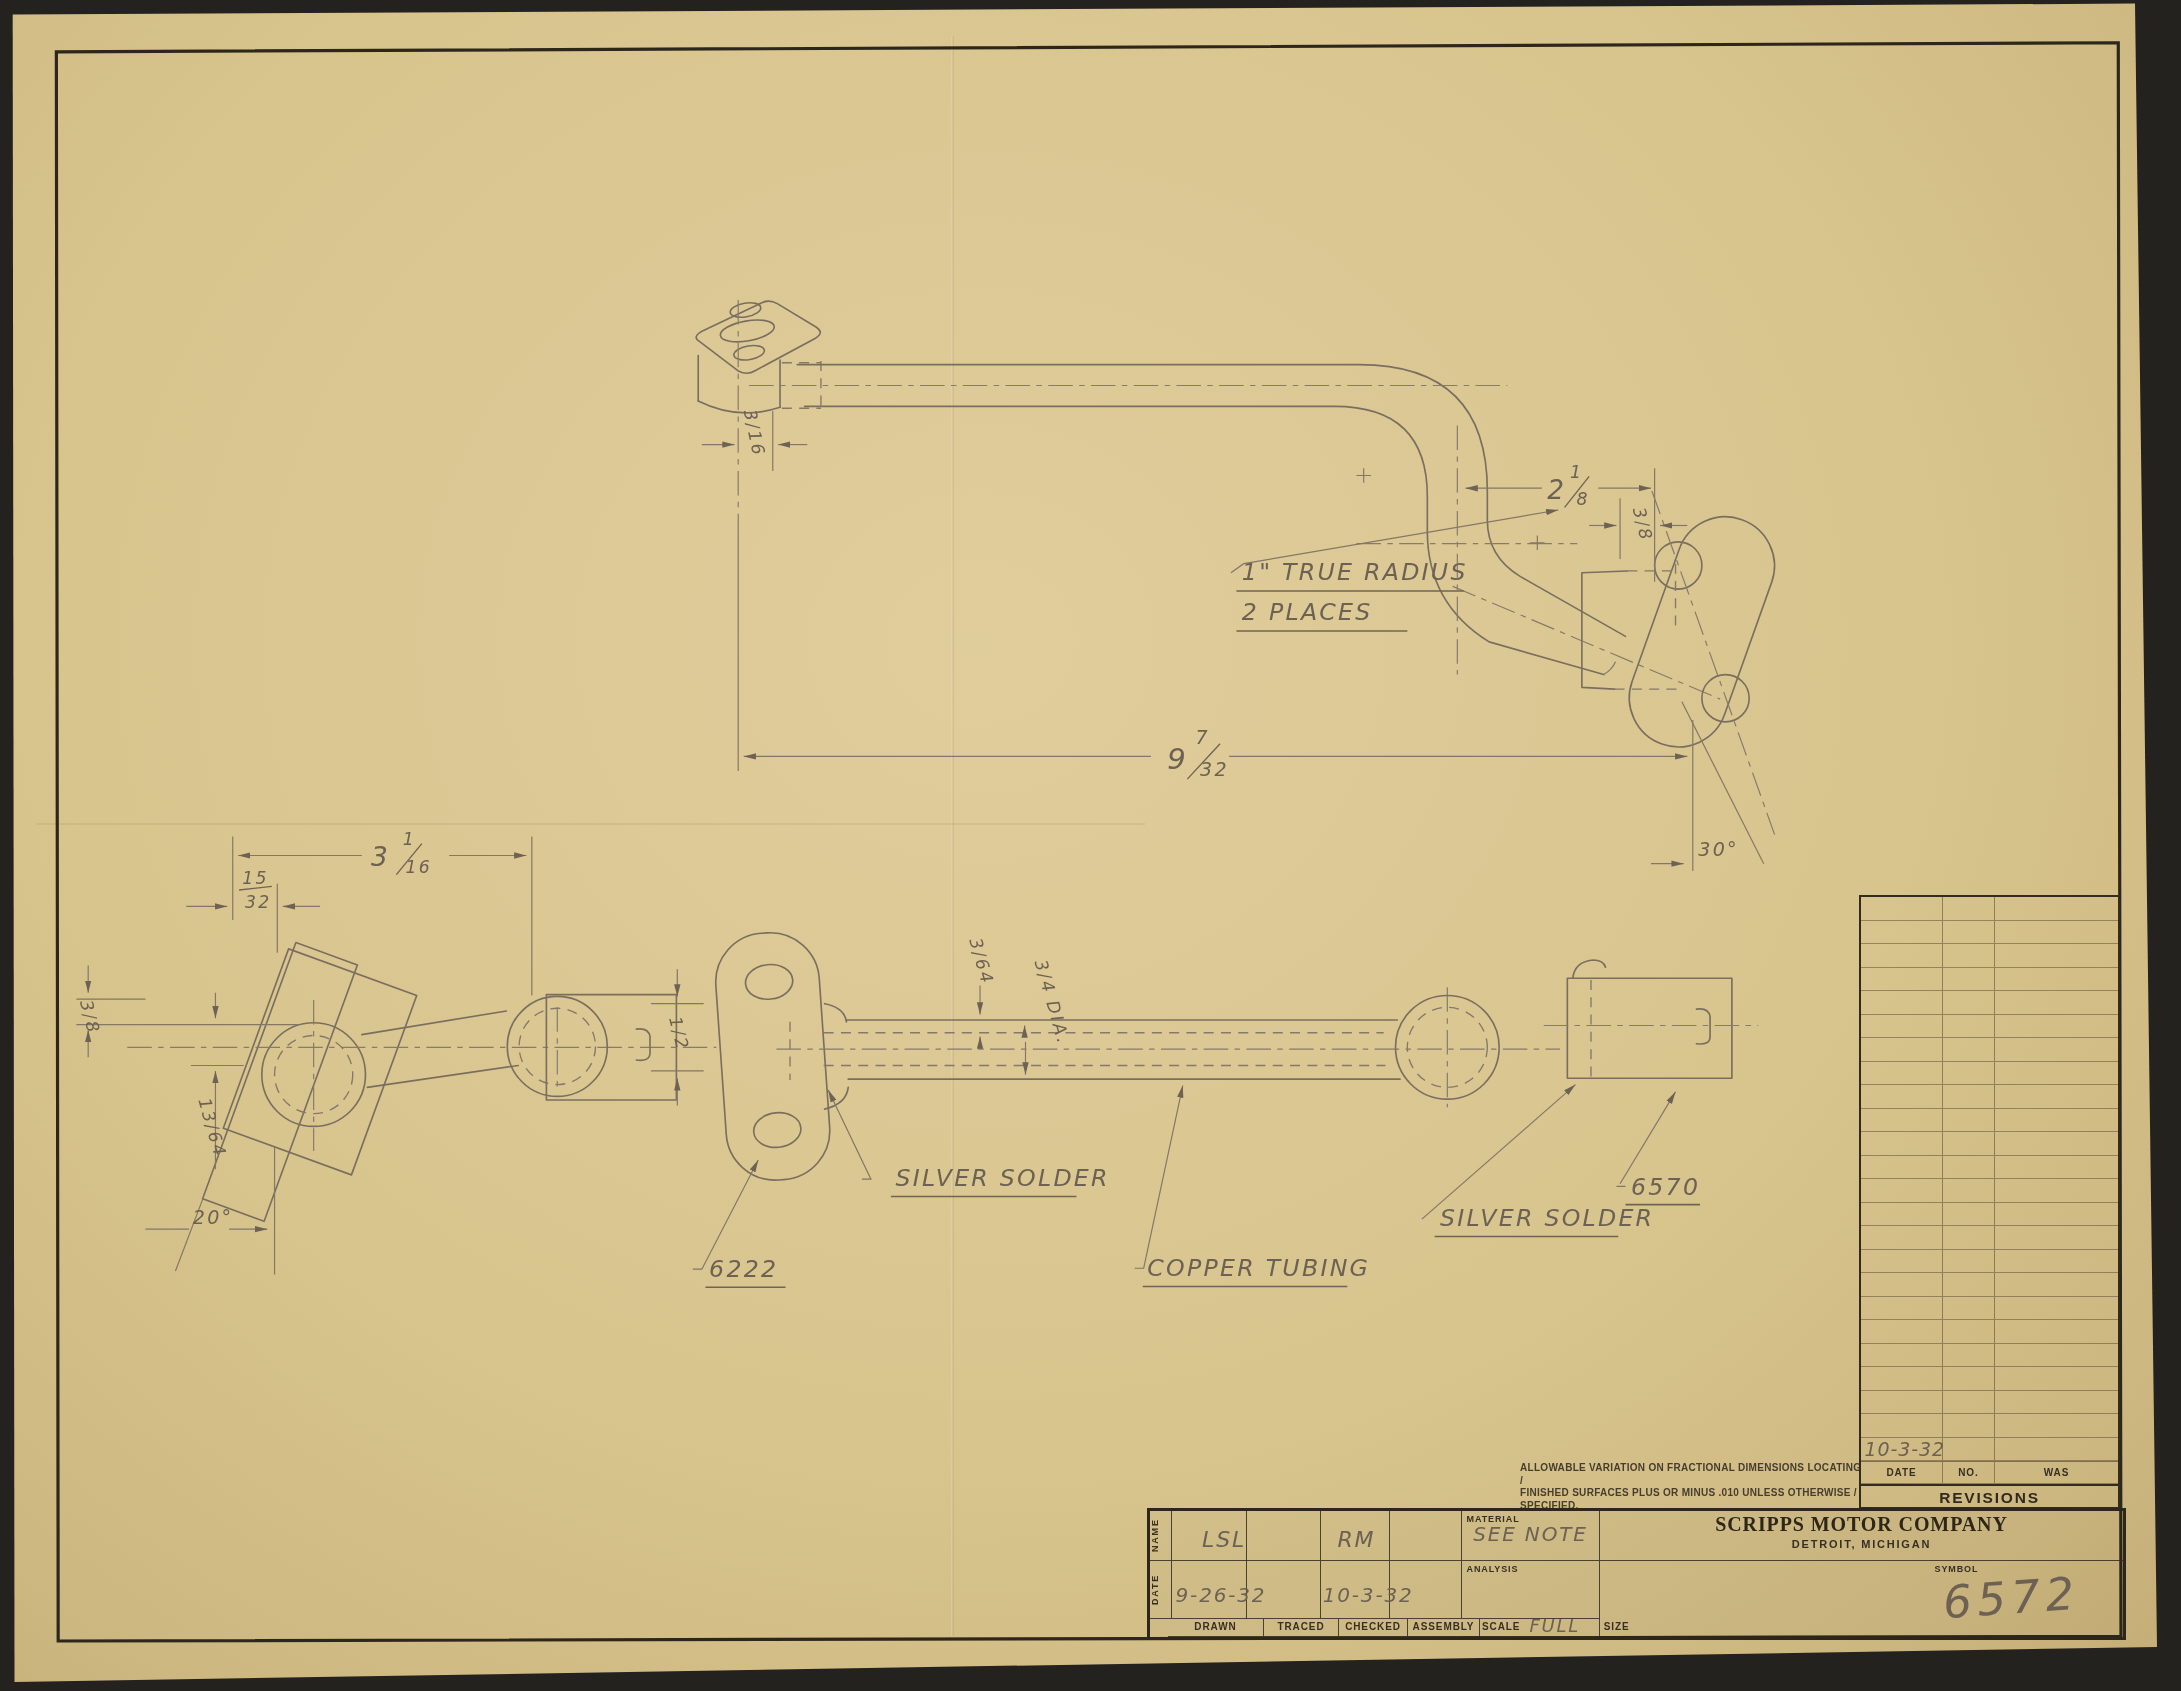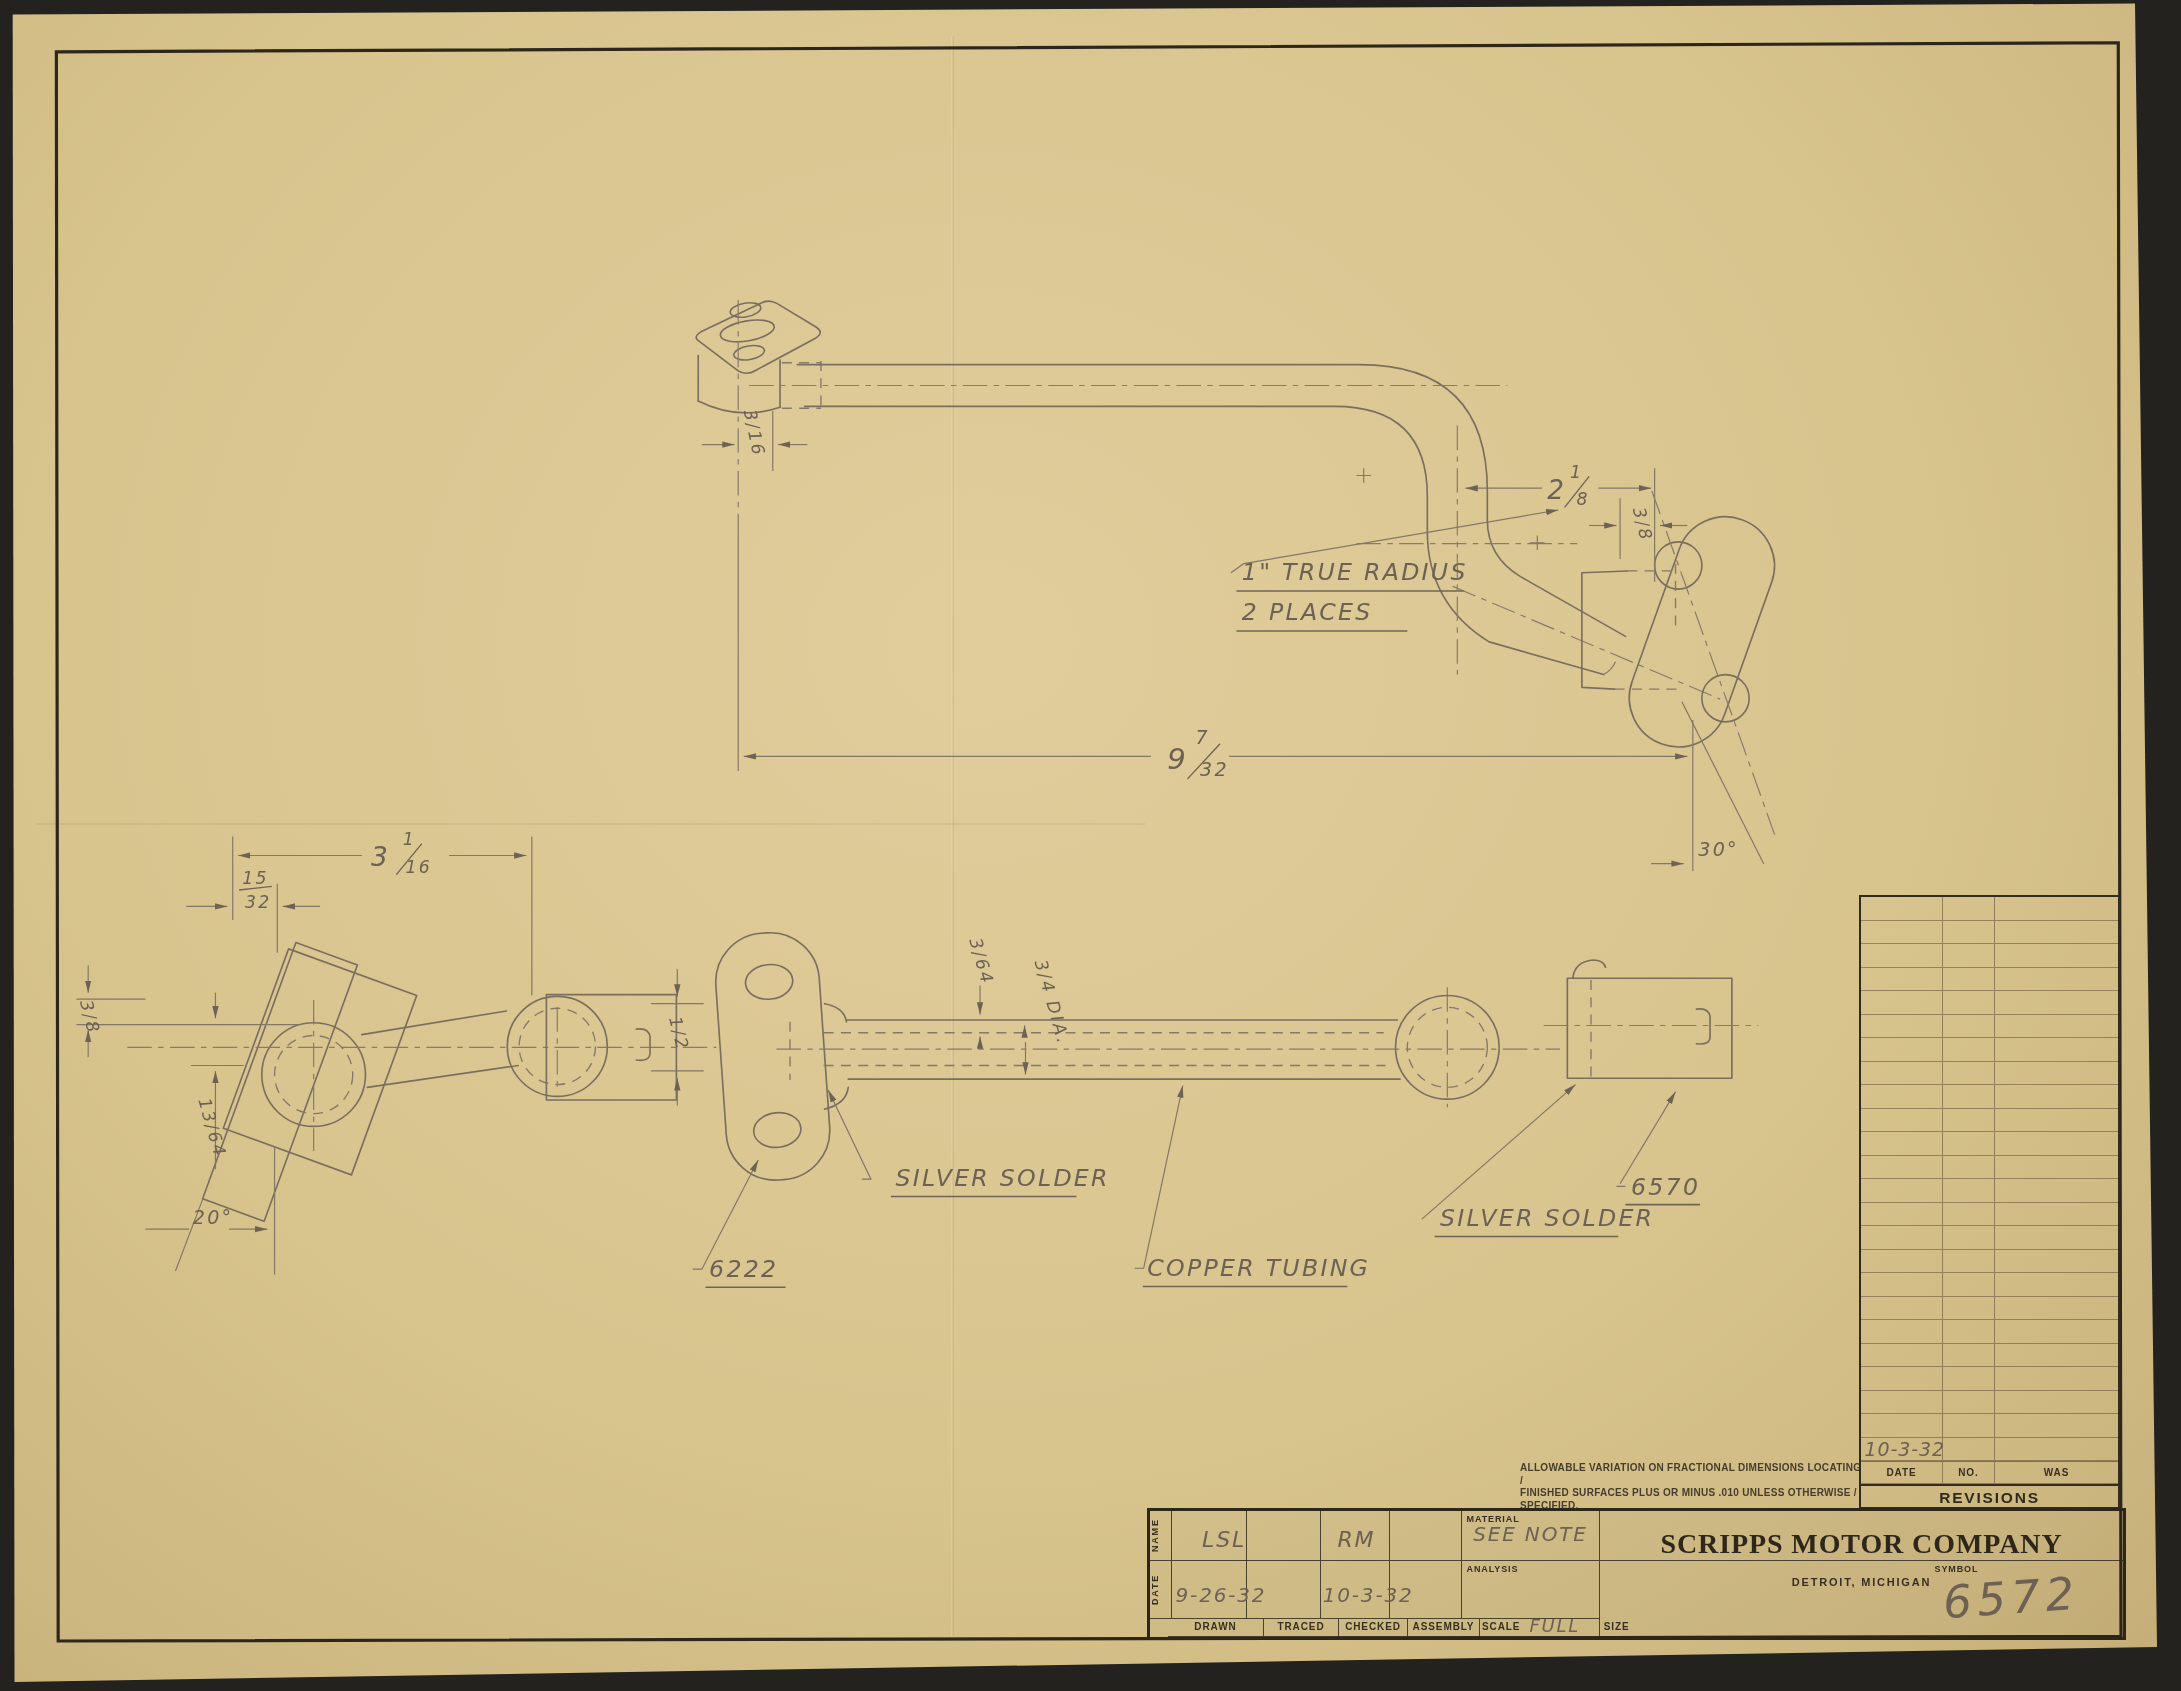--- a/index.html
+++ b/index.html
@@ -55,23 +55,23 @@
 
   
   .tblock{position:absolute;left:1147px;top:1508px;width:973px;height:126px;
           border:3.6px solid #2c261b;box-sizing:content-box;background:rgba(0,0,0,0.02);}
   .cell{position:absolute;box-sizing:border-box;border-right:1.8px solid rgba(50,43,30,.85);
         border-bottom:1.8px solid rgba(50,43,30,.85);}
   .lbl{font-size:9px;font-weight:bold;color:#372f22;letter-spacing:0.9px;padding:2.7px 0 0 4.5px;}
   .hw{font-family:"DejaVu Sans",sans-serif;font-style:italic;color:#6c6153;letter-spacing:1.8px;}
   .vlabel{writing-mode:vertical-rl;transform:rotate(180deg);font-size:9px;font-weight:bold;
           color:#372f22;letter-spacing:1.8px;text-align:center;width:100%;height:100%;}
-  .company-name{font-family:"Liberation Serif",serif;font-weight:bold;font-size:28px;color:#2e2719;
-                text-align:center;letter-spacing:0.9px;margin-top:17px;white-space:nowrap;}
-  .company-loc{font-size:11px;font-weight:bold;color:#372f22;text-align:center;letter-spacing:1.8px;margin-top:16px;}
+  .company-name{font-family:"Liberation Serif",serif;font-weight:bold;font-size:20px;color:#2e2719;
+                text-align:center;letter-spacing:0.9px;margin-top:2px;white-space:nowrap;}
+  .company-loc{font-size:11px;font-weight:bold;color:#372f22;text-align:center;letter-spacing:1.8px;margin-top:2px;}
   .foot-lbl{font-size:10px;font-weight:bold;color:#372f22;text-align:center;letter-spacing:0.9px;line-height:16.4px;margin-left:18px;}
   .sym-val{font-size:45px;transform:rotate(-4deg);margin:-3.6px 0 0 12.7px;letter-spacing:5.5px;}
 </style>
 </head>
 <body>
 
 <div class="stage">
   <div class="paper">
     <div class="crease-v"></div>
     <div class="crease-h"></div>

